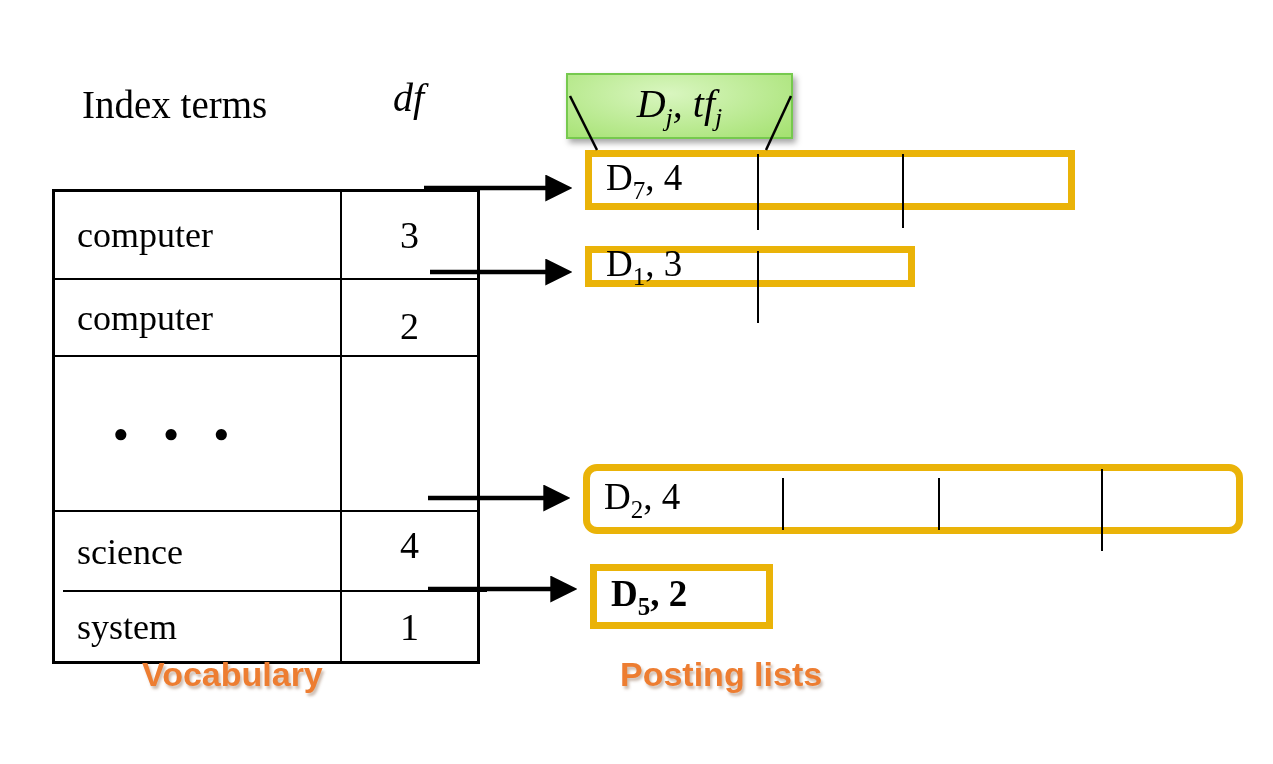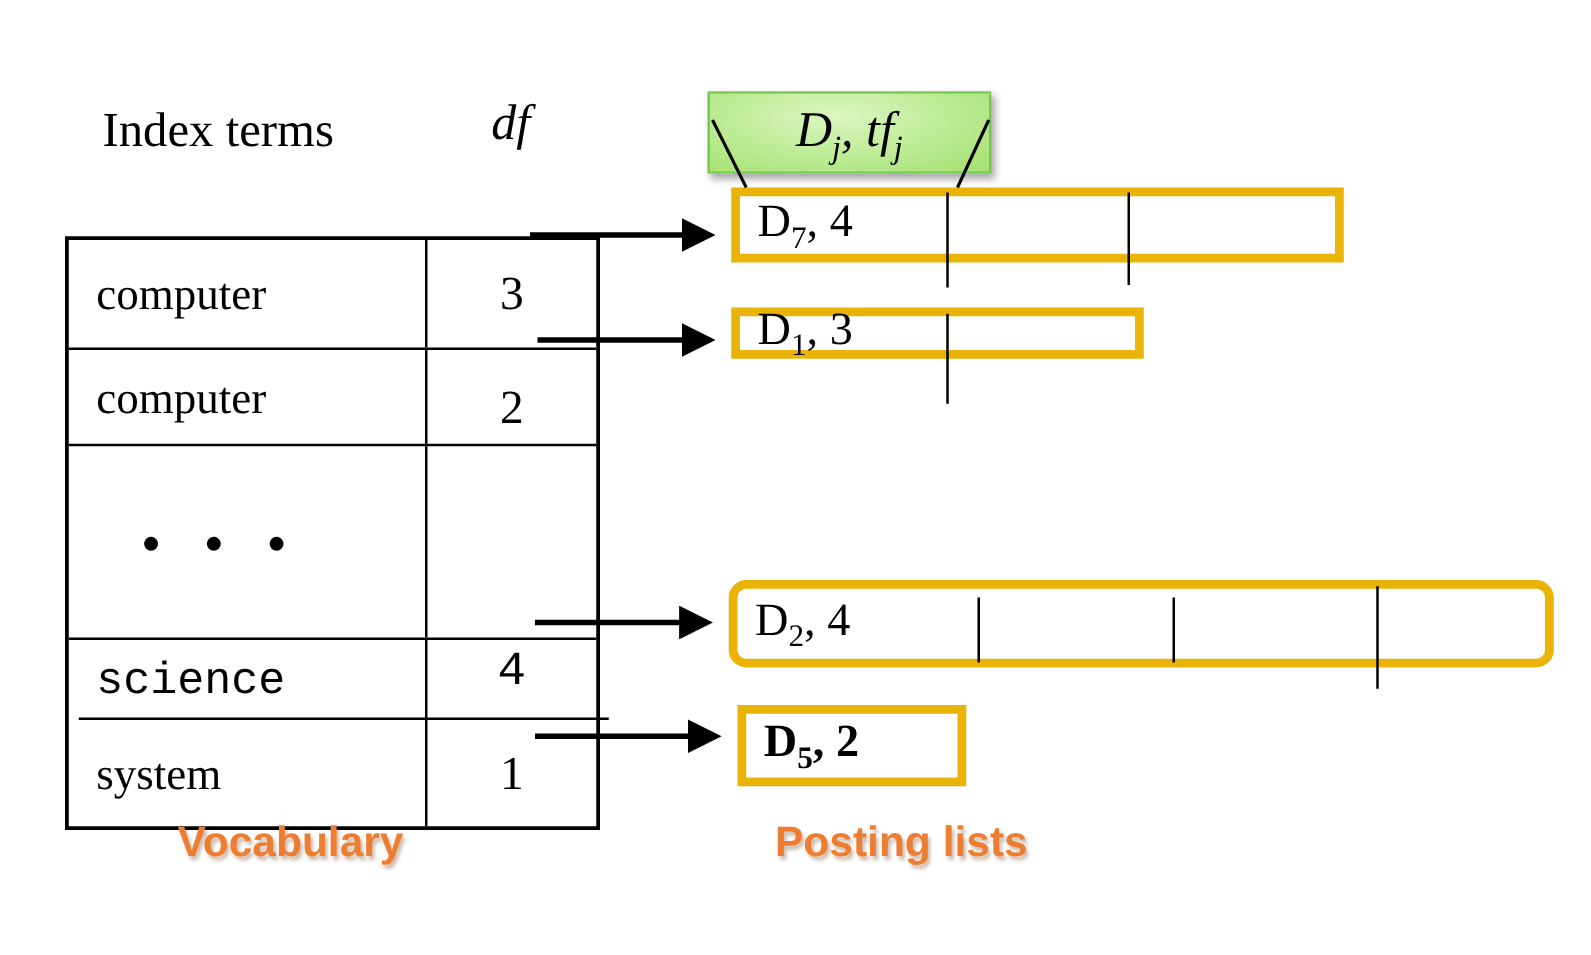--- a/index.html
+++ b/index.html
@@ -22,21 +22,21 @@
     left:52px;top:145px;width:428px;height:475px;
     border:3px solid #000;
     box-sizing:border-box;
     display:flex;flex-direction:column;margin-top:44px;
   }
   .vrow{display:flex;box-sizing:border-box;position:relative;}
   .vrow.bb{border-bottom:2px solid #000;}
   .r-computer{height:88px;}
   .r-database{height:77px;}
   .r-ellipsis{height:155px;}
-  .r-science{height:64px;font-family:Liberation Mono, monospace;}
+  .r-science{height:80px;}
   .r-system{flex:1;text-align:center;}
   .tcell{
     width:287px;box-sizing:border-box;
     border-right:2px solid #000;
     display:flex;align-items:center;
     padding-left:22px;font-size:36px;
   }
   .dcell{
     flex:1;display:flex;align-items:center;justify-content:center;
     font-size:38px;

